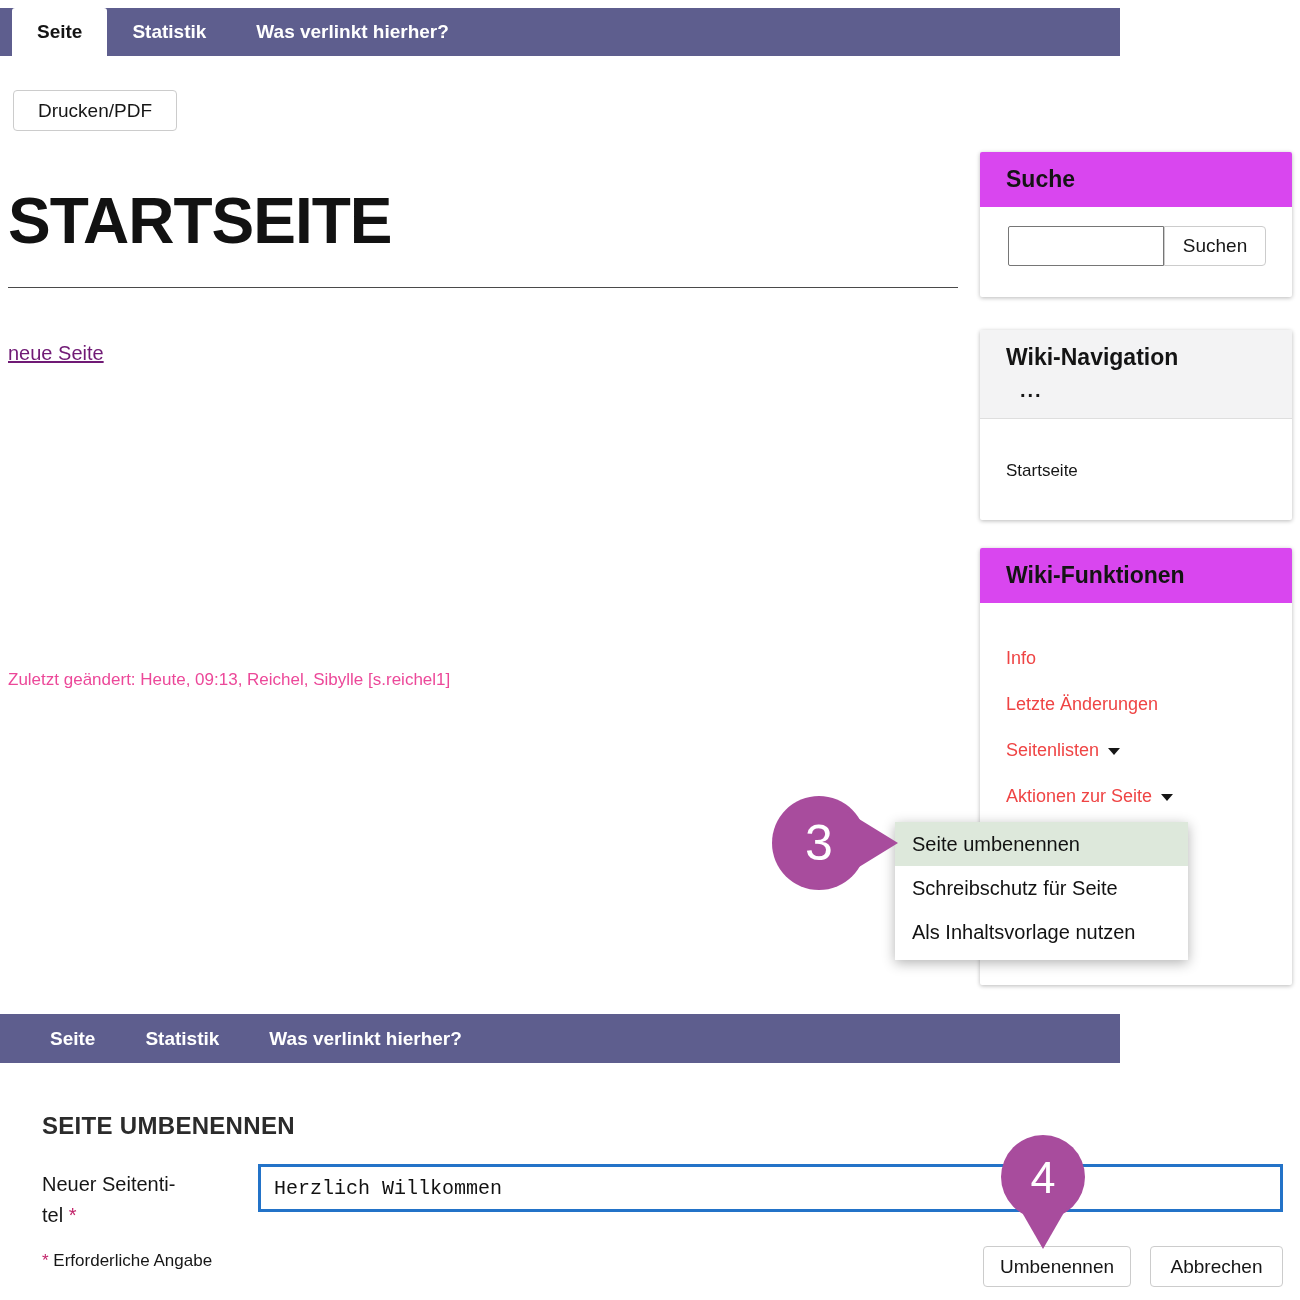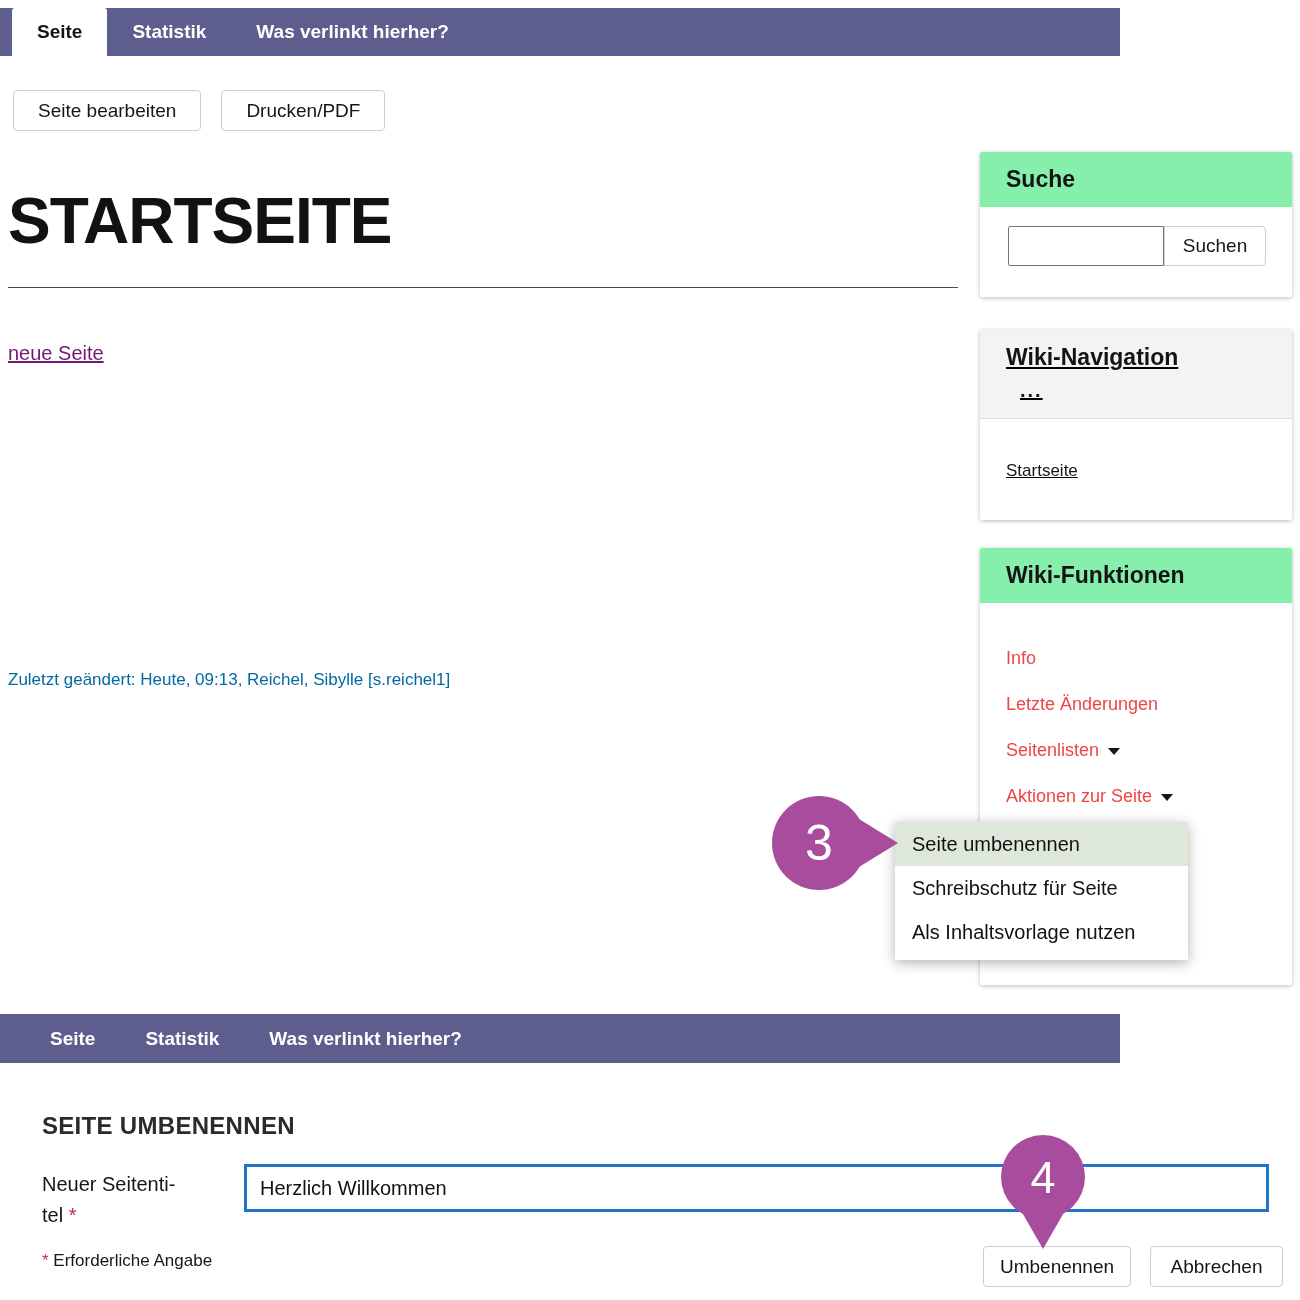--- a/index.html
+++ b/index.html
@@ -15,33 +15,33 @@
 
   
   .toolbar { position:absolute; top:90px; left:13px; display:flex; gap:20px; }
   .btn { height:41px; padding:0 24px; background:#fff; border:1px solid #ccc; border-radius:4px;
          font-size:19px; color:#161616; display:flex; align-items:center; justify-content:center;
          font-family:"Liberation Sans", sans-serif; cursor:pointer; white-space:nowrap; }
 
   .page-title { position:absolute; left:8px; top:184px; font-size:64px; font-weight:800; color:#121212; letter-spacing:-1px; }
   .title-rule { position:absolute; left:8px; top:287px; width:950px; height:0; border-top:1px solid #4a4a4a; }
   .missing-link { position:absolute; left:8px; top:342px; font-size:20px; color:#701a75; text-decoration:underline; cursor:pointer; }
-  .last-modified { position:absolute; left:8px; top:670px; font-size:17px; color:#0369a1; }
+  .last-modified { position:absolute; left:8px; top:670px; font-size:17px; color:#ec4899; }
 
   
   .panel { position:absolute; left:980px; width:312px; background:#fff; box-shadow:0 1px 4px rgba(0,0,0,0.28); border-radius:2px; }
-  .panel-header { background:#86efac; padding:14px 26px; font-size:23px; font-weight:700; color:#141414; border-radius:2px 2px 0 0; }
+  .panel-header { background:#d946ef; padding:14px 26px; font-size:23px; font-weight:700; color:#141414; border-radius:2px 2px 0 0; }
 
   .panel.search { top:152px; height:145px; }
   .search-body { display:flex; padding:19px 26px 0 28px; }
   .search-input { width:156px; height:40px; border:1px solid #767676; font-size:18px; padding:0 8px; border-radius:2px 0 0 2px; }
   .search-btn { width:105px; height:40px; background:#fff; border:1px solid #ccc; border-radius:0 4px 4px 0;
                 font-size:19px; color:#161616; font-family:"Liberation Sans", sans-serif; cursor:pointer; }
 
-  .panel.wiki-nav { top:330px; height:190px;text-decoration:underline; }
+  .panel.wiki-nav { top:330px; height:190px; }
   .wiki-nav-headarea { background:#f3f3f4; border-bottom:1px solid #dedede; border-radius:2px 2px 0 0; }
   .wiki-nav-headarea .panel-header { padding-bottom:8px; background:transparent; }
   .nav-ellipsis { padding:0 26px 16px 40px; font-size:20px; font-weight:700; color:#161616; letter-spacing:2px; cursor:pointer; }
   .wiki-nav-body { padding:42px 26px 0 26px; }
   .wiki-nav-body a { font-size:17px; color:#161616; text-decoration:none; cursor:pointer; }
 
   .panel.wiki-func { top:548px; height:437px; }
   .wiki-func-body { padding:44px 26px 0 26px; }
   .func-link { display:block; font-size:18px; line-height:22px; color:#ef4444; text-decoration:none; margin-bottom:24px; cursor:pointer; white-space:nowrap; }
   .func-link.hovered { }
@@ -56,39 +56,38 @@
 
   
   .balloon { position:absolute; z-index:10; pointer-events:none; }
   .balloon svg { display:block; }
   .balloon text { font-family:"Liberation Sans", sans-serif; font-weight:500; fill:#ffffff; }
 
   
   .rename-heading { position:absolute; left:42px; top:1112px; font-size:24px; font-weight:700; letter-spacing:0.3px; color:#2b2b2b; }
   .rename-label { position:absolute; left:42px; top:1169px; font-size:20px; line-height:31px; color:#161616; }
   .req { color:#c2246a; }
-  .rename-input { position:absolute; left:244px; top:1164px; width:1025px; height:48px; border:3px solid #2373c8;
-                  font-size:20px; padding:0 13px; color:#121212; font-family:Liberation Sans, sans-serif; }
+  .rename-input { position:absolute; left:258px; top:1164px; width:1025px; height:48px; border:3px solid #2373c8;
+                  font-size:20px; padding:0 13px; color:#121212; font-family:Liberation Mono, monospace; }
   .required-note { position:absolute; left:42px; top:1251px; font-size:17px; color:#161616; }
   .btn-umbenennen { position:absolute; left:983px; top:1246px; width:148px; }
   .btn-abbrechen { position:absolute; left:1150px; top:1246px; width:133px; }
 </style>
 </head>
 <body>
 
 <div class="screen">
 
   <nav class="navbar top">
     <div class="nav-tab active">Seite</div>
     <div class="nav-tab">Statistik</div>
     <div class="nav-tab">Was verlinkt hierher?</div>
   </nav>
 
   <div class="toolbar">
-    <button class="btn">Seite bearbeiten</button>
     <button class="btn">Drucken/PDF</button>
   </div>
 
   <h1 class="page-title">STARTSEITE</h1>
   <div class="title-rule"></div>
   <a class="missing-link">neue Seite</a>
   <div class="last-modified">Zuletzt geändert: Heute, 09:13, Reichel, Sibylle [s.reichel1]</div>
 
   <section class="panel search">
     <div class="panel-header">Suche</div>

